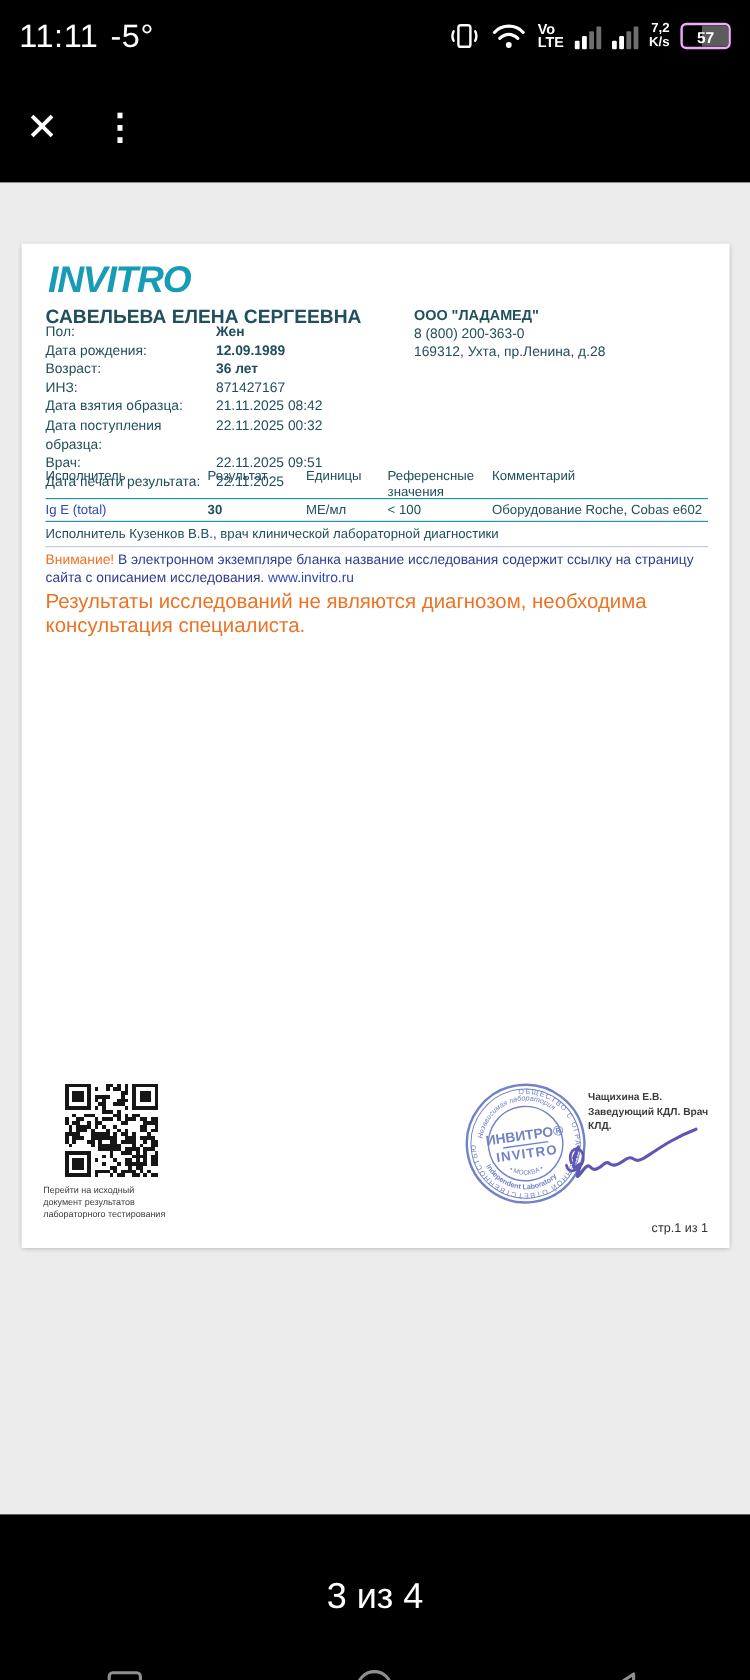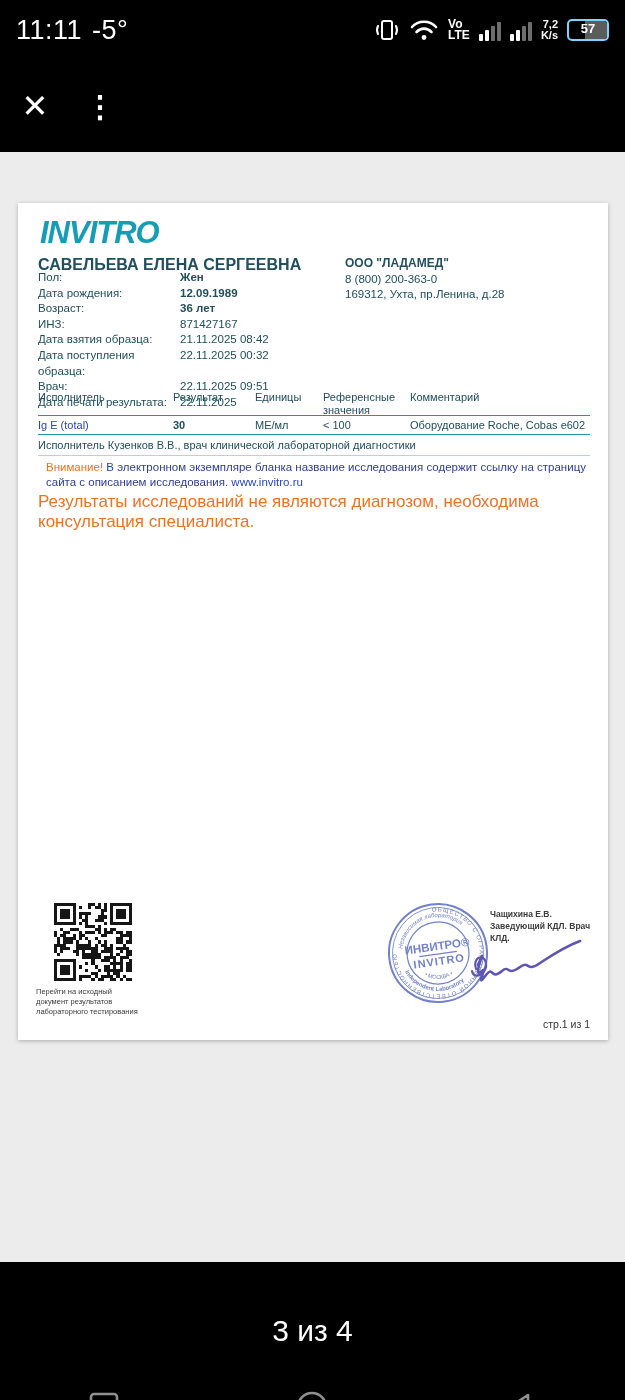--- a/index.html
+++ b/index.html
@@ -9,22 +9,22 @@
   
   #statusbar{position:absolute;left:0;top:0;width:625px;height:60px;background:#000;color:#fff;
     display:flex;align-items:center;justify-content:space-between;padding:1px 16px;}
   .sb-left{font-size:27px;letter-spacing:.5px;display:flex;align-items:flex-start;gap:10px;}
   .sb-right{display:flex;align-items:center;gap:9px;}
   .volte{display:flex;flex-direction:column;line-height:11px;font-size:12px;font-weight:bold;}
   .sigbars{display:flex;align-items:flex-end;gap:2px;height:22px;}
   .sigbars i{display:block;width:4px;border-radius:1px;background:#fff;}
   .sigbars i.dim{background:#6e6e6e;}
   .speed{display:flex;flex-direction:column;align-items:flex-end;line-height:11px;font-size:11px;font-weight:bold;}
-  .battery{position:relative;width:42px;height:22px;border:2px solid #7dd3fc;border-radius:5px;
-    display:flex;align-items:flex-start;justify-content:center;font-size:13px;font-weight:bold;overflow:hidden;}
+  .battery{position:relative;width:42px;height:22px;border:2px solid #f0abfc;border-radius:5px;
+    display:flex;align-items:flex-end;justify-content:center;font-size:13px;font-weight:bold;overflow:hidden;}
   .battery .fill{position:absolute;right:0;top:0;bottom:0;width:57%;background:#5c5c5c;z-index:0;}
   .battery .pct{position:relative;z-index:1;}
   .battery:before{content:"";position:absolute;left:-6px;top:6px;width:3px;height:8px;background:#e8e8e8;border-radius:2px;}
 
   
   #appheader{position:absolute;left:0;top:60px;width:625px;height:92px;background:#000;color:#fff;
     display:flex;align-items:center;}
   .hbtn{width:70px;text-align:center;font-size:32px;color:#fff;cursor:pointer;}
   #apptitle{flex:1;text-align:center;font-size:31px;font-weight:bold;letter-spacing:.5px;
     white-space:nowrap;overflow:hidden;}
@@ -48,21 +48,21 @@
   .tgrid{position:absolute;left:20px;width:552px;display:grid;
     grid-template-columns:135px 82px 68px 87px 1fr;font-size:11px;}
   #thead{top:188px;line-height:13px;}
   #trow{top:216px;}
   .tealline{position:absolute;left:20px;width:552px;height:0;border-top:1.5px solid #2196a8;}
   #line1{top:212px;} #line2{top:231px;}
   .linklike{color:#2a46bb;cursor:pointer;text-decoration:none;}
   #executor{position:absolute;left:20px;top:236px;font-size:11px;}
   #softline{position:absolute;left:20px;top:252px;width:552px;border-top:1px solid #c3cbe4;}
 
-  #warnblock{position:absolute;left:20px;top:257px;width:560px;font-size:11.5px;line-height:15px;color:#2f3d92;margin-left:8px;}
+  #warnblock{position:absolute;left:20px;top:257px;width:560px;font-size:11.5px;line-height:15px;color:#2f3d92;}
   .orange{color:#ee7223;}
   #disclaimer{position:absolute;left:20px;top:289px;width:560px;font-size:17px;color:#ee7223;}
 
   #qrwrap{position:absolute;left:18px;top:700px;width:130px;}
   #qrsvg{display:block;margin-left:18px;}
   #qrcaption{margin-top:6px;width:130px;font-size:7.5px;line-height:10px;color:#3a3a3a;}
 
   #stampwrap{position:absolute;left:368px;top:698px;width:104px;height:104px;transform:rotate(-8deg);}
   #doctor{position:absolute;left:472px;top:705px;font-size:8.5px;font-weight:bold;line-height:12px;color:#3c3c3c;}
   #signature{position:absolute;left:446px;top:716px;}

